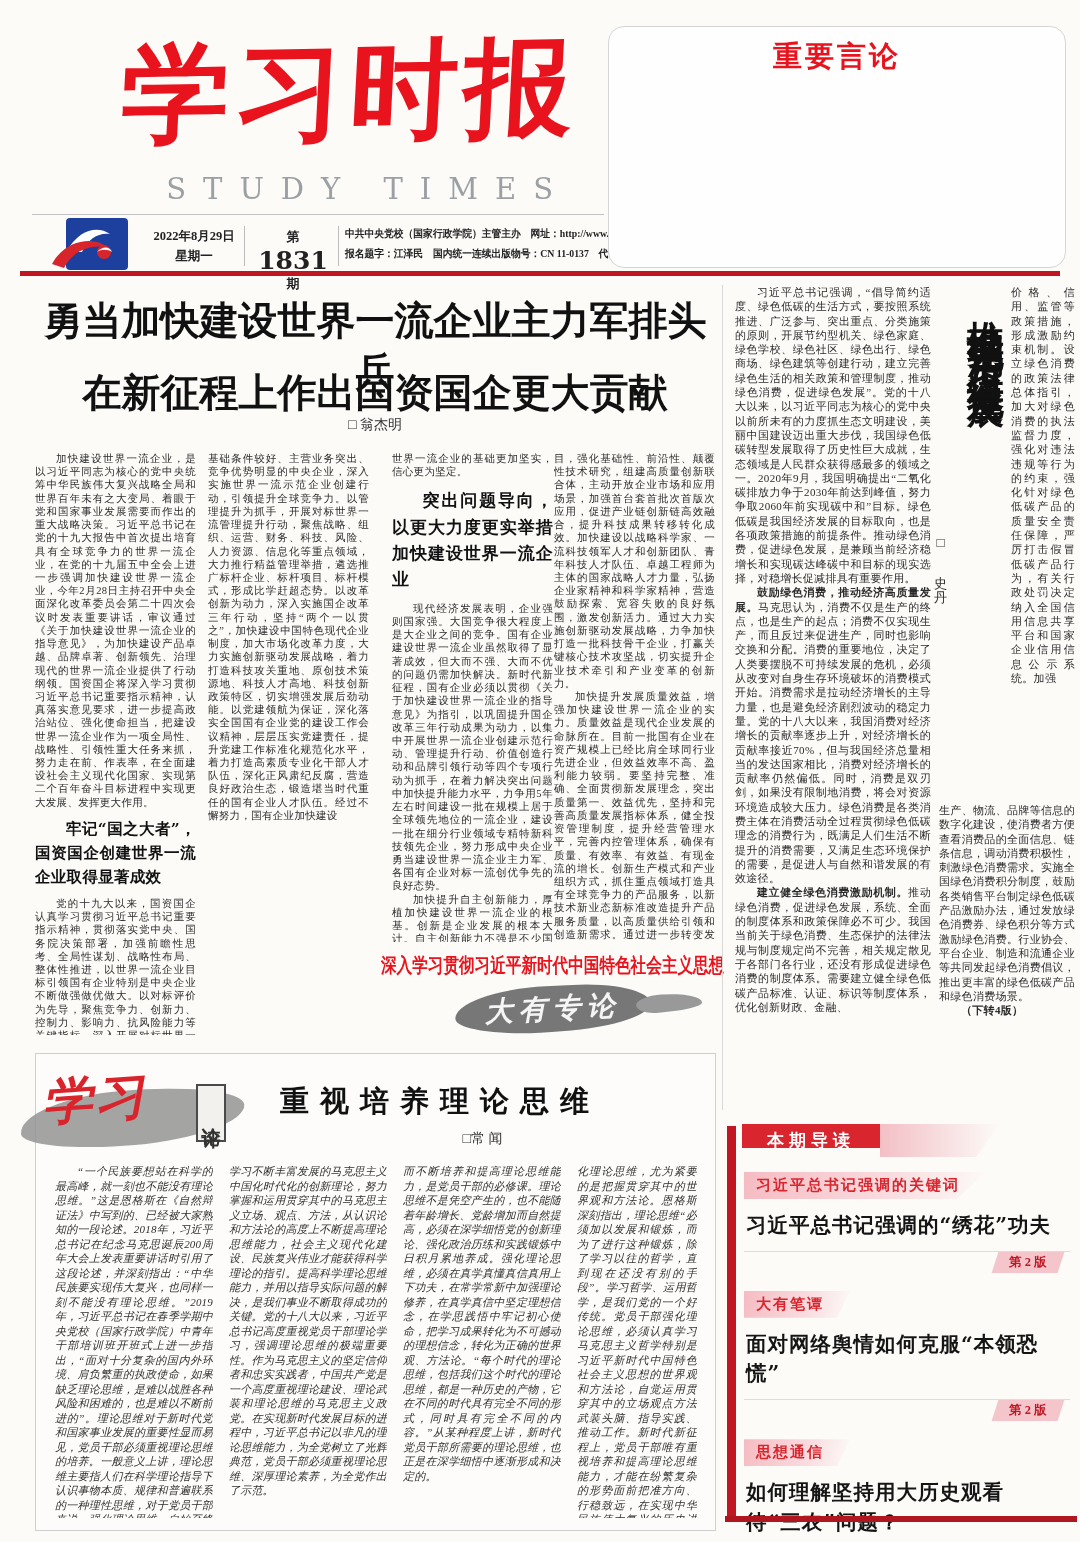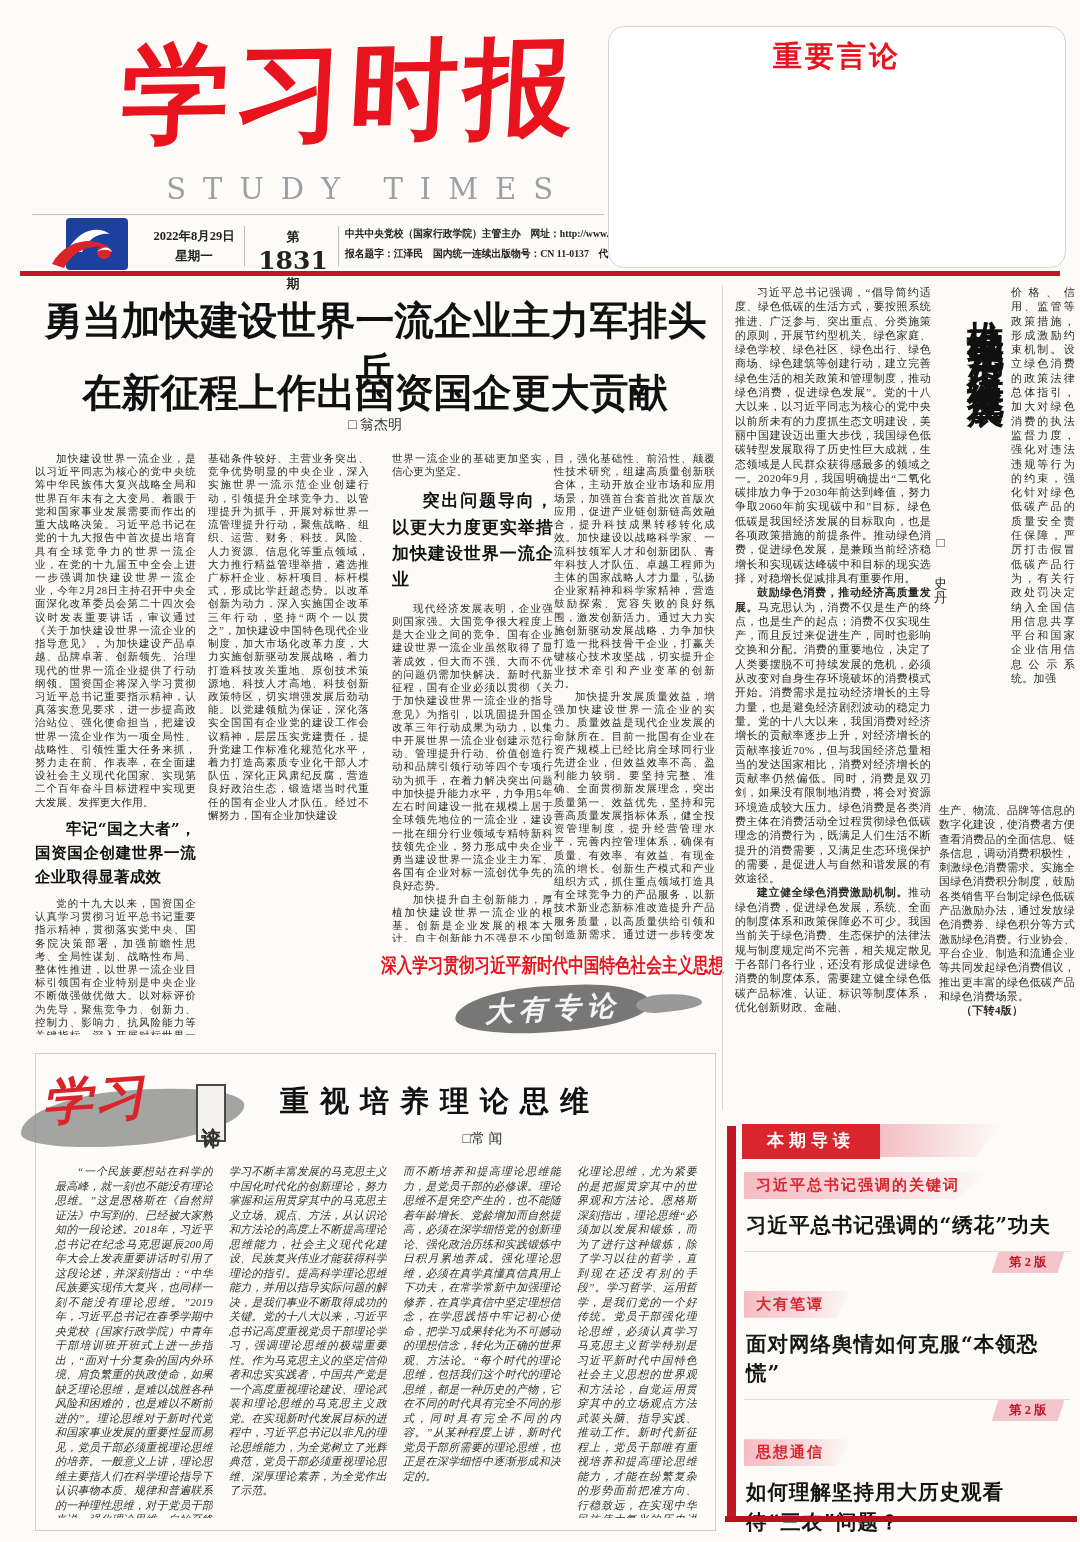--- a/index.html
+++ b/index.html
@@ -68,21 +68,21 @@
     writing-mode:vertical-rl; font-size:19px; font-weight:bold; color:#333; text-align:center; line-height:26px; }
   .cm-head { position:absolute; left:280px; top:1082px; width:405px; text-align:left; font-size:29px; font-weight:900;
     letter-spacing:11px; color:#111; font-family:"DejaVu Serif",serif; }
   .cm-byline { position:absolute; left:280px; top:1130px; width:405px; text-align:center; font-size:14px; color:#333; }
   .cm-col { position:absolute; top:1164px; height:354px; width:158px; overflow:hidden; font-size:11px; line-height:1.32;
     color:#2f2f2f; text-align:justify; font-style:italic; letter-spacing:.2px; }
   .cm-col p { text-indent:2em; }
 
   
   .rg-bar { left:727px; top:1126px; width:9px; height:392px; background:#c01722; }
-  .rg-head { left:742px; top:1124px; width:138px; height:35px; background:#d9252e; color:#fff; text-align:center;
+  .rg-head { left:742px; top:1124px; width:138px; height:24px; background:#d9252e; color:#fff; text-align:center;
     line-height:33px; font-size:17px; font-weight:bold; letter-spacing:5px; font-family:"Liberation Sans",sans-serif; }
   .rg-head-tail { left:880px; top:1124px; width:120px; height:33px;
     background:linear-gradient(90deg,#f3bfc5,rgba(250,235,237,0)); clip-path:polygon(0 0,100% 0,80% 100%,0 100%); }
   .rg-items { left:744px; top:1172px; width:326px; }
   .rg-item { margin-bottom:18px; }
   .rg-tag { display:inline-block; padding:4px 26px 4px 12px; font-size:15px; font-weight:bold; color:#d9252e;
     font-family:"Liberation Sans",sans-serif; letter-spacing:2px;
     background:linear-gradient(100deg,#f5bcc2 0%,#f9dde0 62%,rgba(249,221,224,0) 100%);
     clip-path:polygon(0 0,100% 0,88% 100%,0 100%); }
   .rg-title { margin:12px 0 10px 2px; font-size:20.5px; font-weight:900; color:#151515; line-height:1.45;

